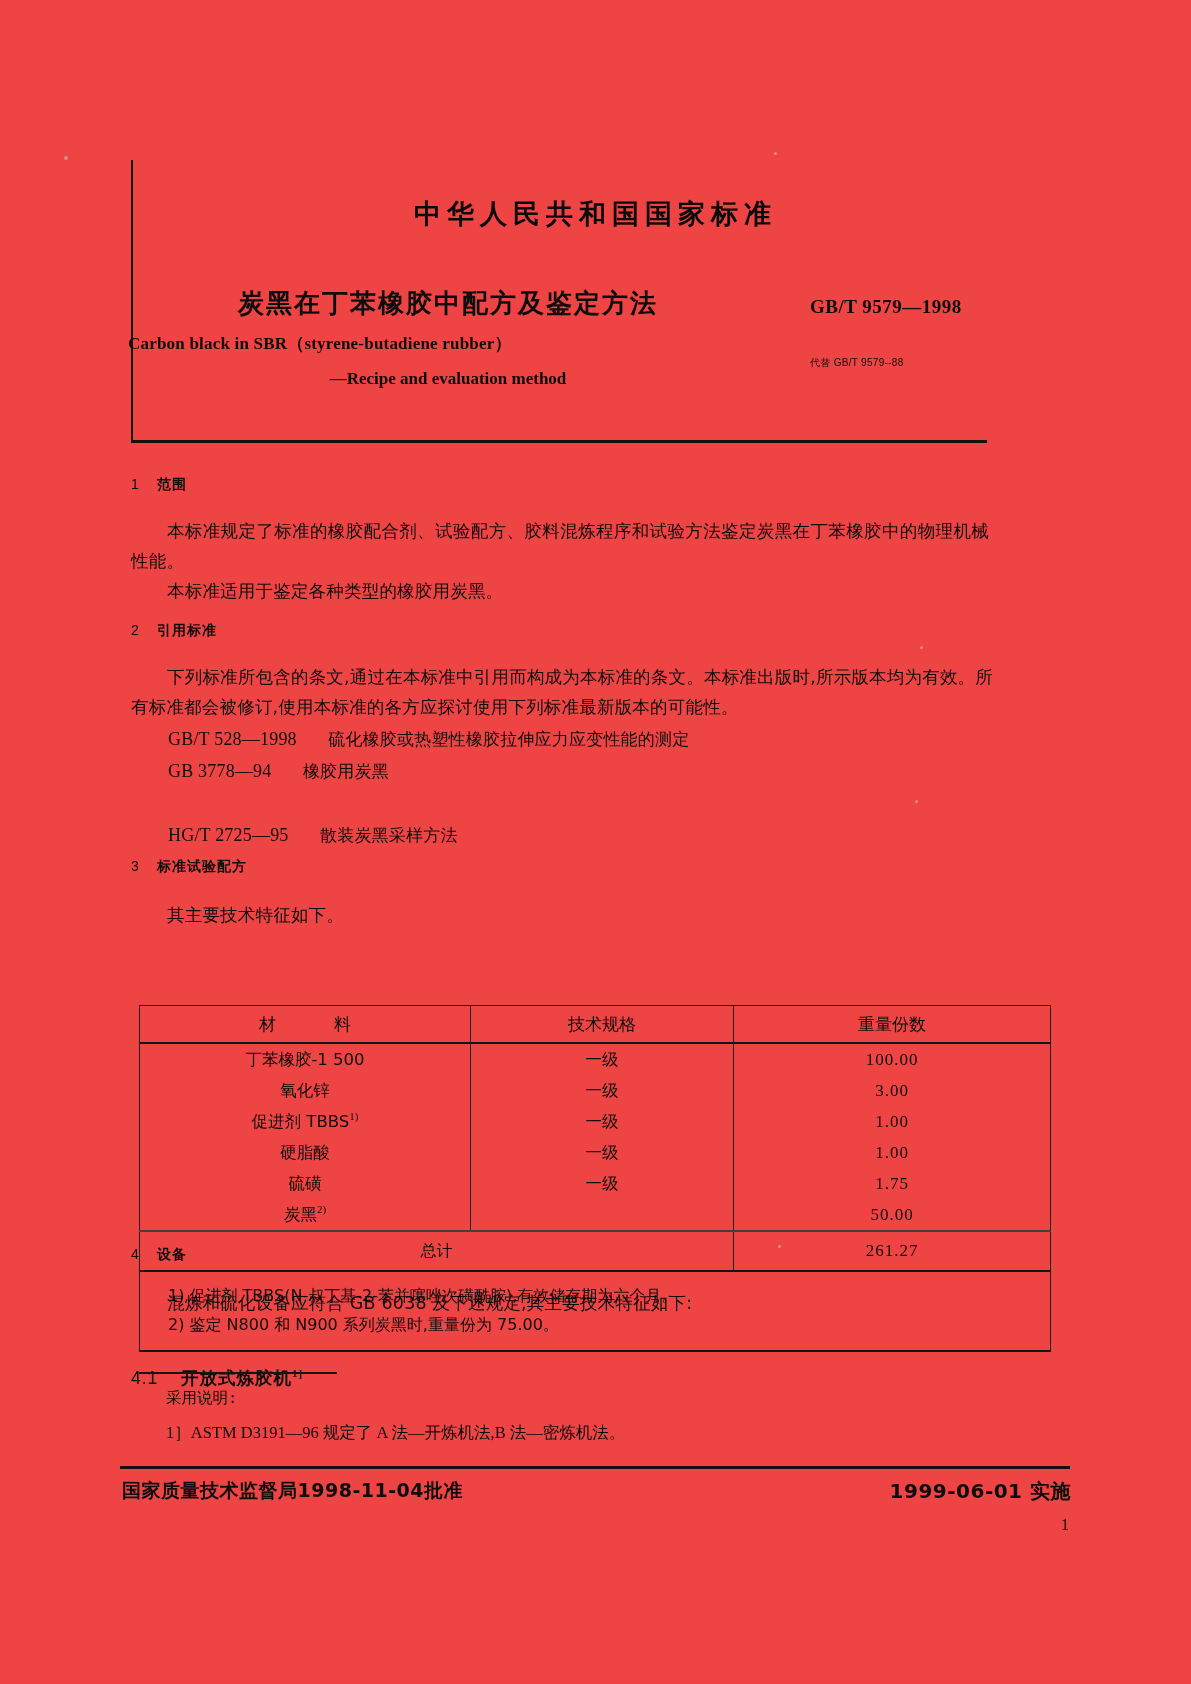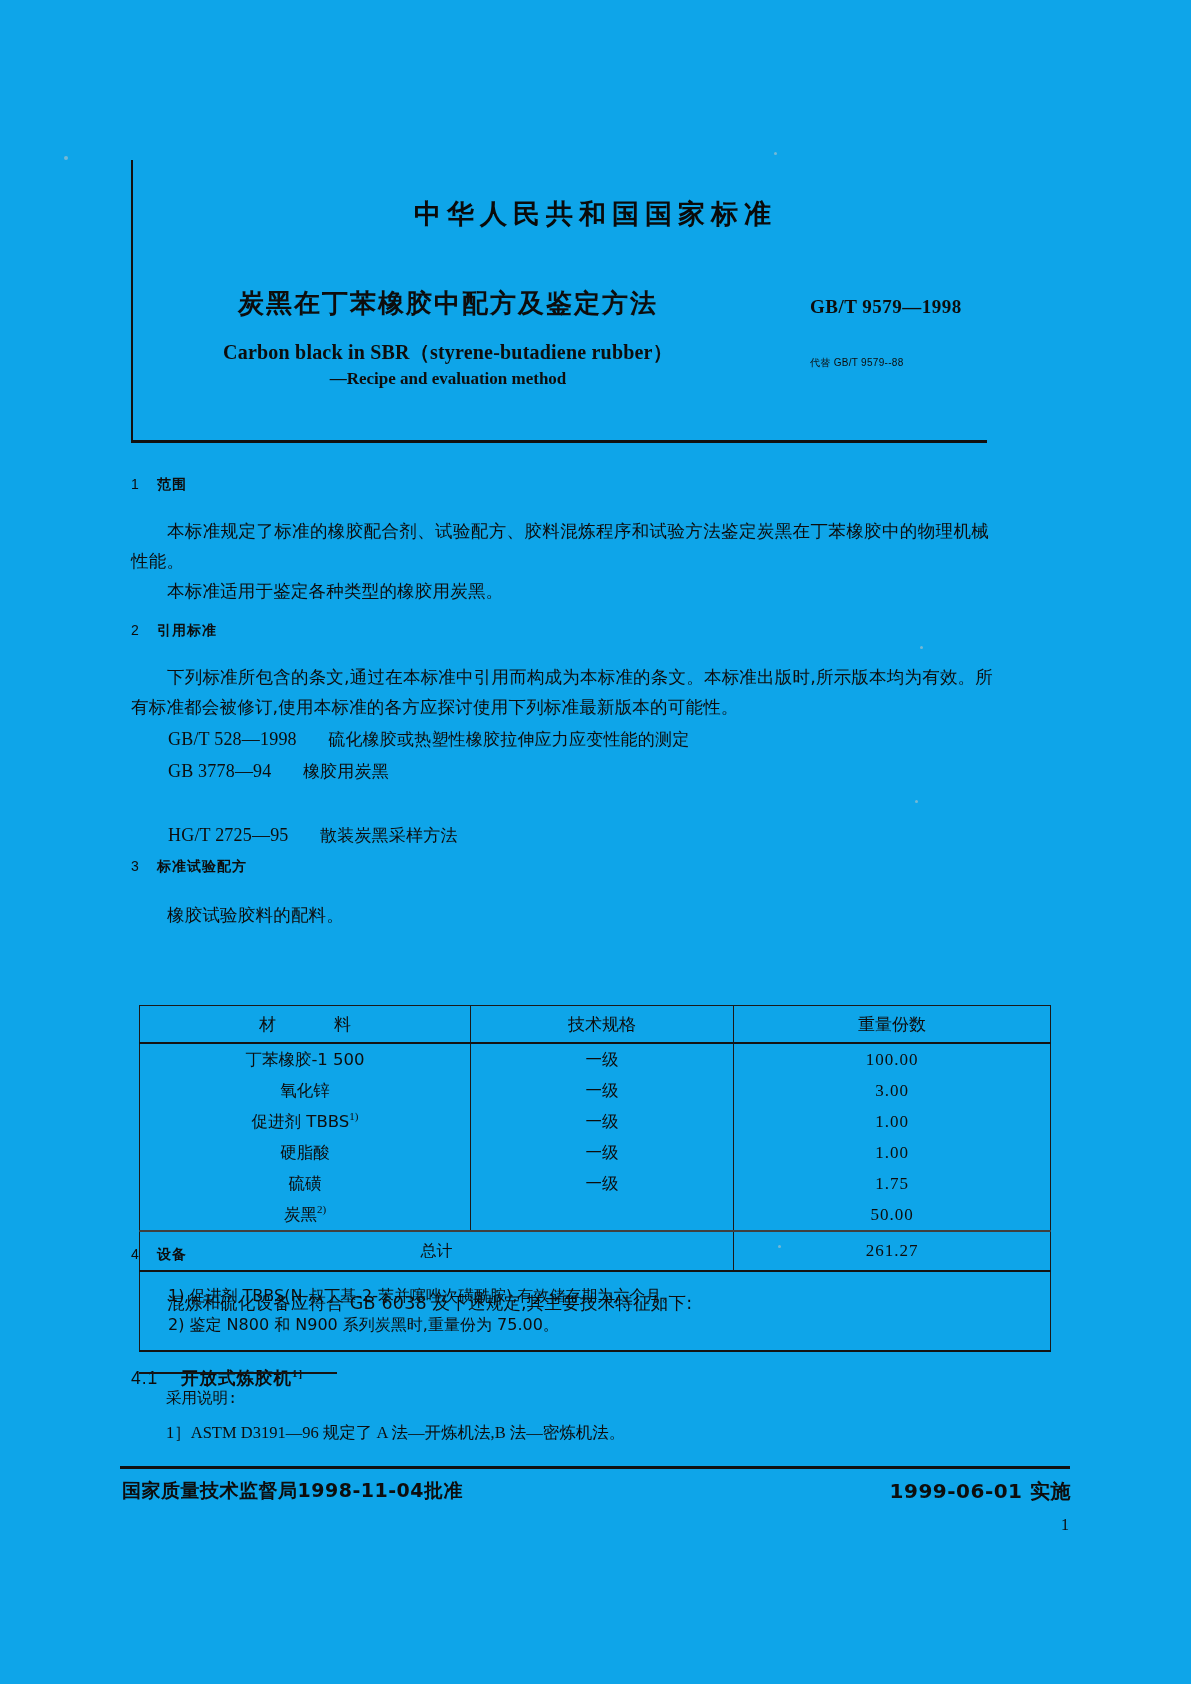--- a/index.html
+++ b/index.html
@@ -4,21 +4,21 @@
 <style>
   html, body {
     margin: 0;
     padding: 0;
     background: #ffffff;
   }
   .page {
     position: relative;
     width: 1191px;
     height: 1684px;
-    background: #0ea5e9;
+    background: #ef4444;
     margin: 0 auto;
     overflow: hidden;
     font-family: "Liberation Serif", "DejaVu Serif", serif;
     color: #0d0d0d;
   }
 
   
   .speck {
     position: absolute;
     background: #c9c9c4;
@@ -45,27 +45,26 @@
     left: 128px;
     width: 640px;
     text-align: center;
     font-family: "DejaVu Sans", sans-serif;
     font-weight: bold;
     font-size: 26px;
     letter-spacing: 2px;
   }
   .hdr-en1 {
     position: absolute;
-    top: 339px;
+    top: 332px;
     left: 128px;
     width: 640px;
-    text-align: center;
-    font-family: "Liberation Serif", serif;
-    font-weight: bold;
-    font-size: 20px;
+    font-family: "Liberation Serif", serif;
+    font-weight: bold;
+    font-size: 17px;
     letter-spacing: .2px;
   }
   .hdr-en2 {
     position: absolute;
     top: 369px;
     left: 128px;
     width: 640px;
     text-align: center;
     font-family: "Liberation Serif", serif;
     font-weight: bold;
@@ -324,21 +323,21 @@
     <span>HG/T 2725—95</span>
     <span style="display:inline-block;width:22px;"></span>
     <span class="cn">散装炭黑采样方法</span>
   </div>
 
   <div class="sec-head" style="left:131px; top:858px;">
     <span class="sec-num">3</span><span>标准试验配方</span>
   </div>
 
   <div class="para indent" style="left:131px; top:900px; width:858px;">
-    <span>橡胶试验胶料的配料。</span>
+    <span>其主要技术特征如下。</span>
   </div>
 
   <table class="tbl">
     <thead>
       <tr class="thead">
         <td class="mat">材　　料</td>
         <td class="spec">技术规格</td>
         <td class="qty" style="font-family:'DejaVu Sans',sans-serif;letter-spacing:0;">重量份数</td>
       </tr>
     </thead>

